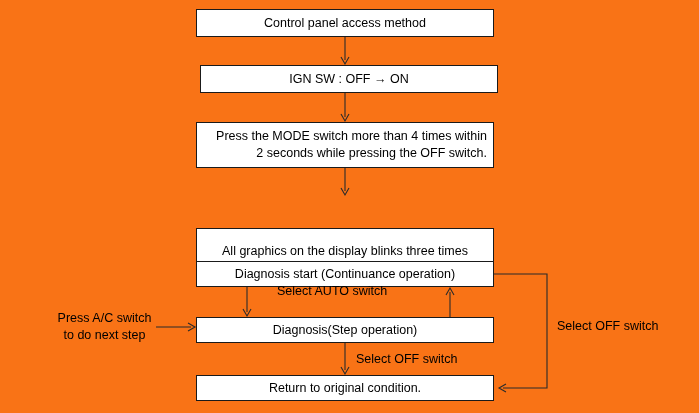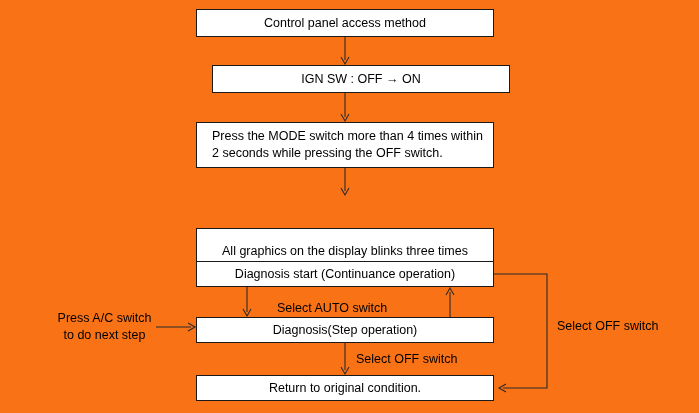--- a/index.html
+++ b/index.html
@@ -31,21 +31,21 @@
     font-size: 12.5px;
     line-height: 17px;
     color: #000000;
     padding: 0 6px;
   }
   .box .line {
     display: block;
     white-space: nowrap;
   }
   .box.left-align {
-    align-items: flex-start;
+    align-items: flex-end;
     text-align: left;
     padding-left: 15px;
   }
   .label {
     position: absolute;
     font-size: 12.5px;
     line-height: 17px;
     color: #000000;
     white-space: nowrap;
   }
@@ -99,21 +99,21 @@
     <polyline points="506,384 499,388 506,392"></polyline>
 
     <line x1="156" y1="327" x2="191" y2="327"></line>
     <polyline points="188,323 195,327 188,331"></polyline>
   </svg>
 
   <div class="box" style="left:196px; top:9px; width:298px; height:28px;">
     <span class="line">Control panel access method</span>
   </div>
 
-  <div class="box" style="left:212px; top:65px; width:298px; height:28px;align-items:center;">
+  <div class="box" style="left:200px; top:65px; width:298px; height:28px;align-items:center;">
     <span class="line">IGN SW : OFF → ON</span>
   </div>
 
   <div class="box left-align" style="left:196px; top:122px; width:298px; height:46px;">
     <span class="line">Press the MODE switch more than 4 times within</span>
     <span class="line">2 seconds while pressing the OFF switch.</span>
   </div>
 
   <div class="box" style="left:196px; top:196px; width:298px; height:46px;margin-top:32px;">
     <span class="line">All graphics on the display blinks three times</span>
@@ -124,21 +124,21 @@
   </div>
 
   <div class="box" style="left:196px; top:317px; width:298px; height:26px;">
     <span class="line">Diagnosis(Step operation)</span>
   </div>
 
   <div class="box" style="left:196px; top:375px; width:298px; height:26px;">
     <span class="line">Return to original condition.</span>
   </div>
 
-  <div class="label" style="left:277px; top:300px;text-align:right;">Select AUTO switch</div>
+  <div class="label" style="left:277px; top:283px;text-align:right;">Select AUTO switch</div>
 
   <div class="label" style="left:356px; top:351px;">Select OFF switch</div>
 
   <div class="label" style="left:557px; top:318px;">Select OFF switch</div>
 
   <div class="label two-line" style="left:52px; top:310px; width:105px;">
     <span class="line">Press A/C switch</span>
     <span class="line">to do next step</span>
   </div>
 

